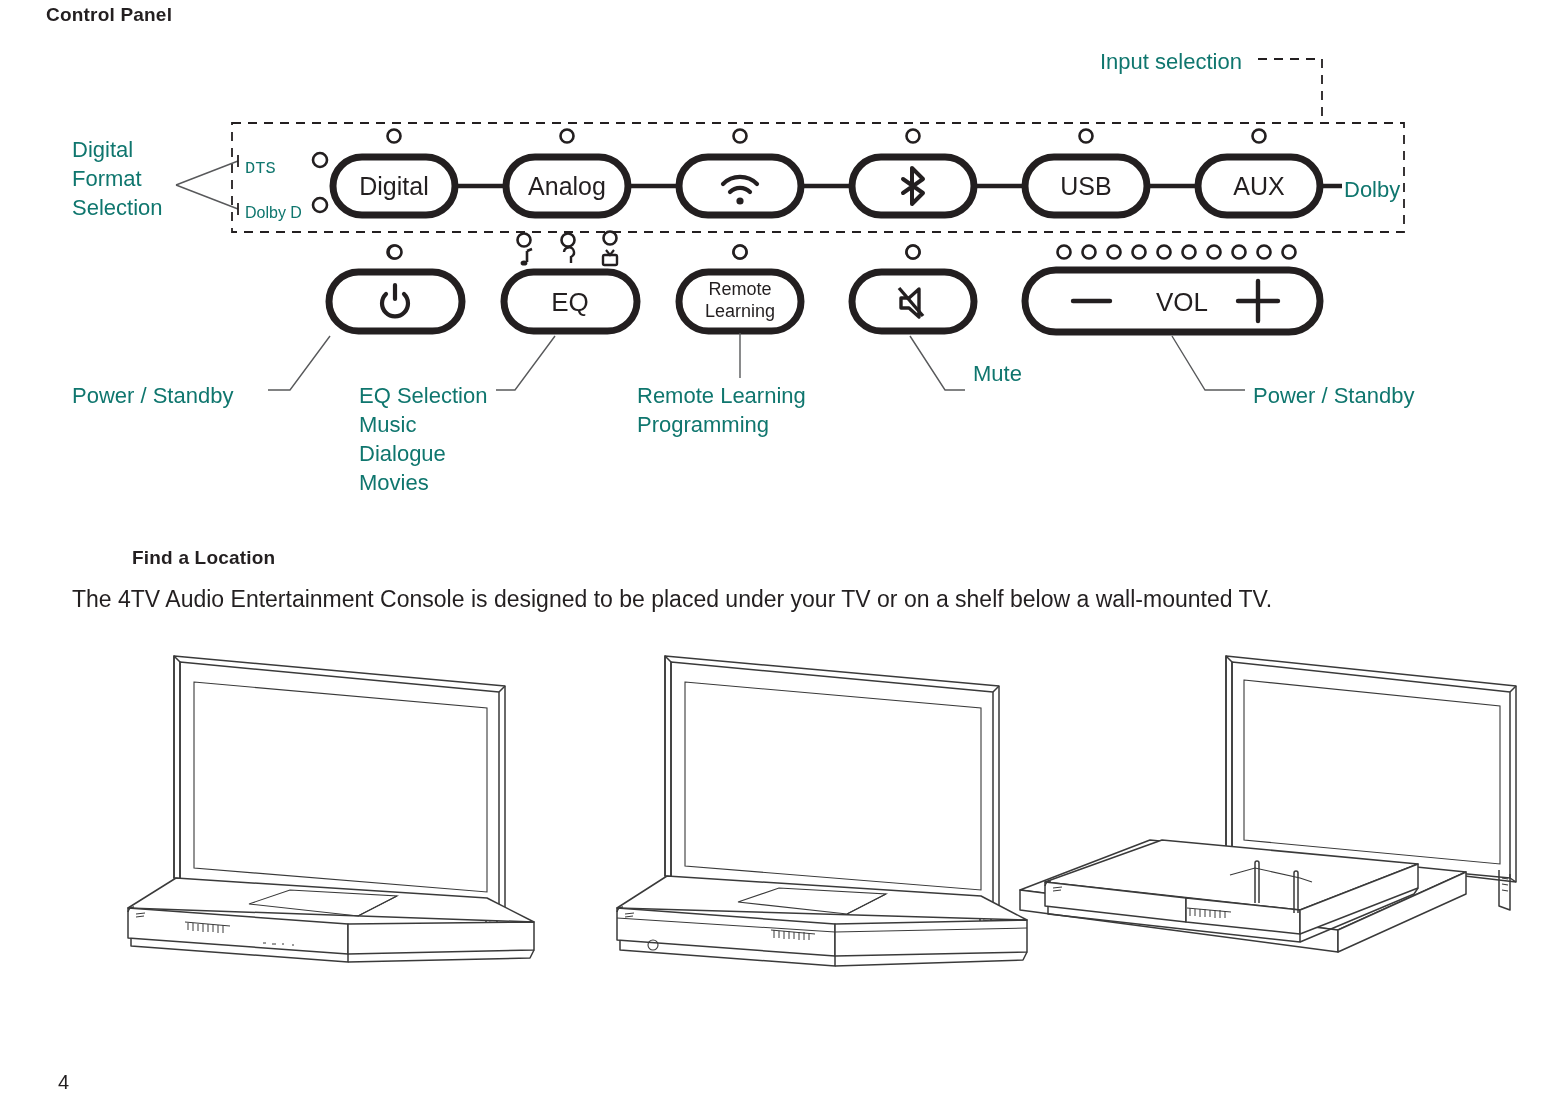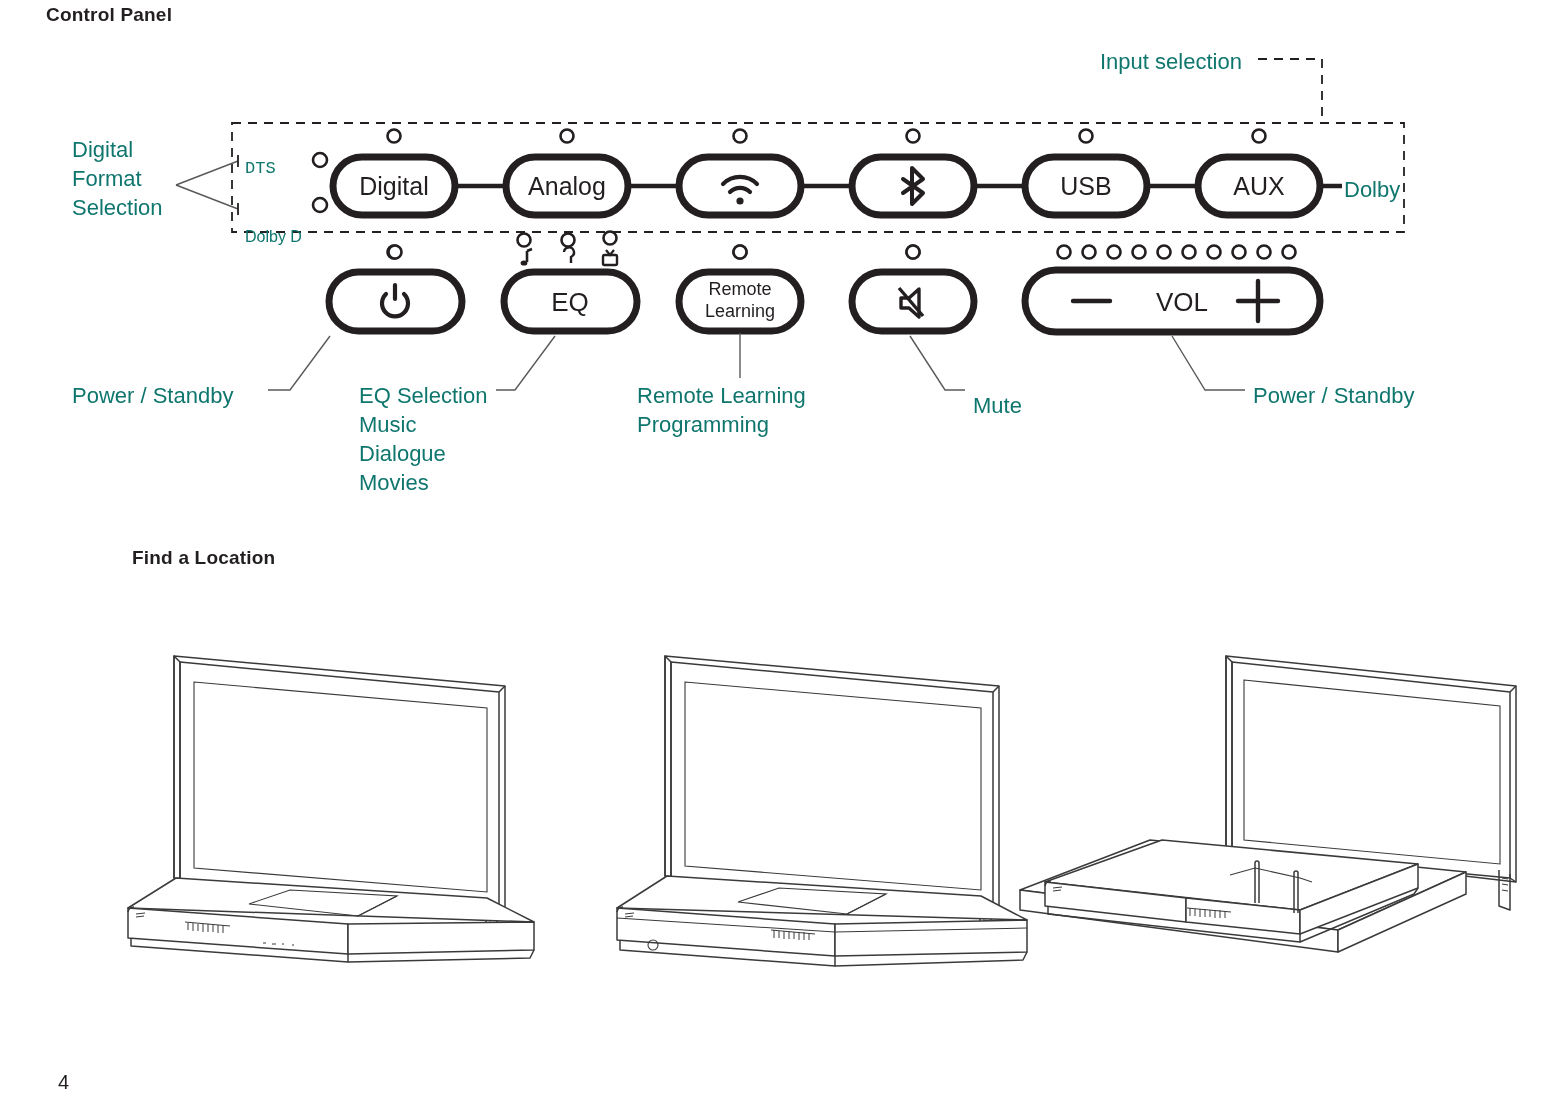--- a/index.html
+++ b/index.html
@@ -59,25 +59,25 @@
     white-space: pre;
   }
   .callout.small { font-size: 19px; }
 
   #label-digital-format  { left: 72px;  top: 135px; }
   #label-input-selection { left: 1100px; top: 47px; }
   #label-input           { left: 1344px; top: 175px; }
   #label-power-left      { left: 72px;  top: 381px; }
   #label-eq-selection    { left: 359px; top: 381px; }
   #label-remote-learning { left: 637px; top: 381px; }
-  #label-mute            { left: 973px; top: 391px; }
+  #label-mute            { left: 973px; top: 359px; }
   #label-power-right     { left: 1253px; top: 381px; }
 
   #label-dts     { left: 245px; top: 154px; font-size: 17px; font-family: Liberation Mono, monospace; }
-  #label-dolbyd  { left: 245px; top: 198px; font-size: 16px; margin-top: 24px; }
+  #label-dolbyd  { left: 245px; top: 198px; font-size: 16px; }
 
   
   #panel-diagram {
     position: absolute;
     left: 0; top: 0;
     width: 1554px;
     height: 560px;
   }
   #art-row {
     position: absolute;
@@ -284,20 +284,21 @@
 
   <div class="callout" id="label-remote-learning">Remote Learning
 Programming</div>
 
   <div class="callout" id="label-mute">Mute</div>
 
   <div class="callout" id="label-power-right">Power / Standby</div>
 
   <div class="h-section" id="find-location-heading">Find a Location</div>
 
+  <div class="body-text" id="find-location-body">The 4TV Audio Entertainment Console is designed to be placed under your TV or on a shelf below a wall-mounted TV.</div>
 
   <svg id="art-row" viewBox="0 0 1554 430">
     <defs>
       <style>
         .ln  { fill:none; stroke:#3a3a3a; stroke-width:1.5; stroke-linejoin:round; }
         .ln2 { fill:none; stroke:#3a3a3a; stroke-width:1.1; }
         .lnf { fill:#ffffff; stroke:#3a3a3a; stroke-width:1.5; stroke-linejoin:round; }
         .spk { fill:none; stroke:#3a3a3a; stroke-width:1.0; }
       </style>
     </defs>

